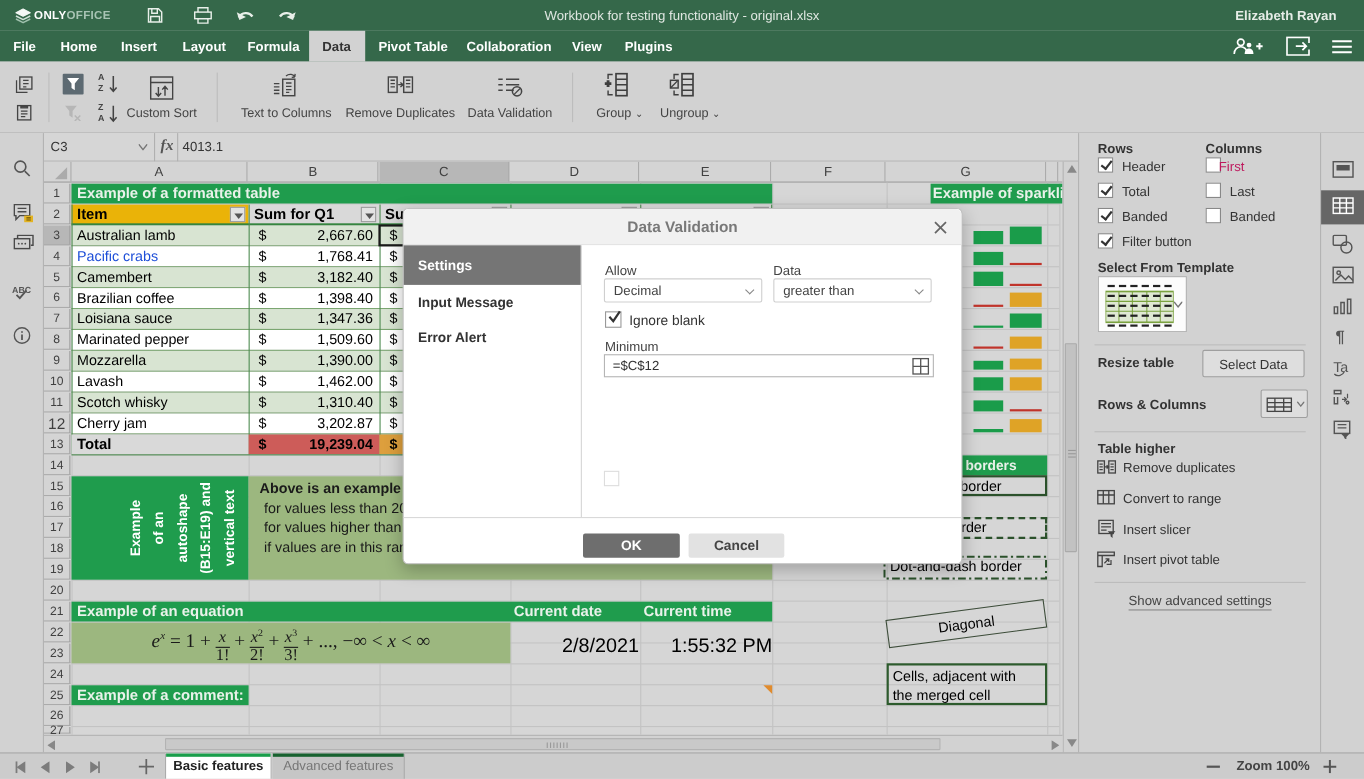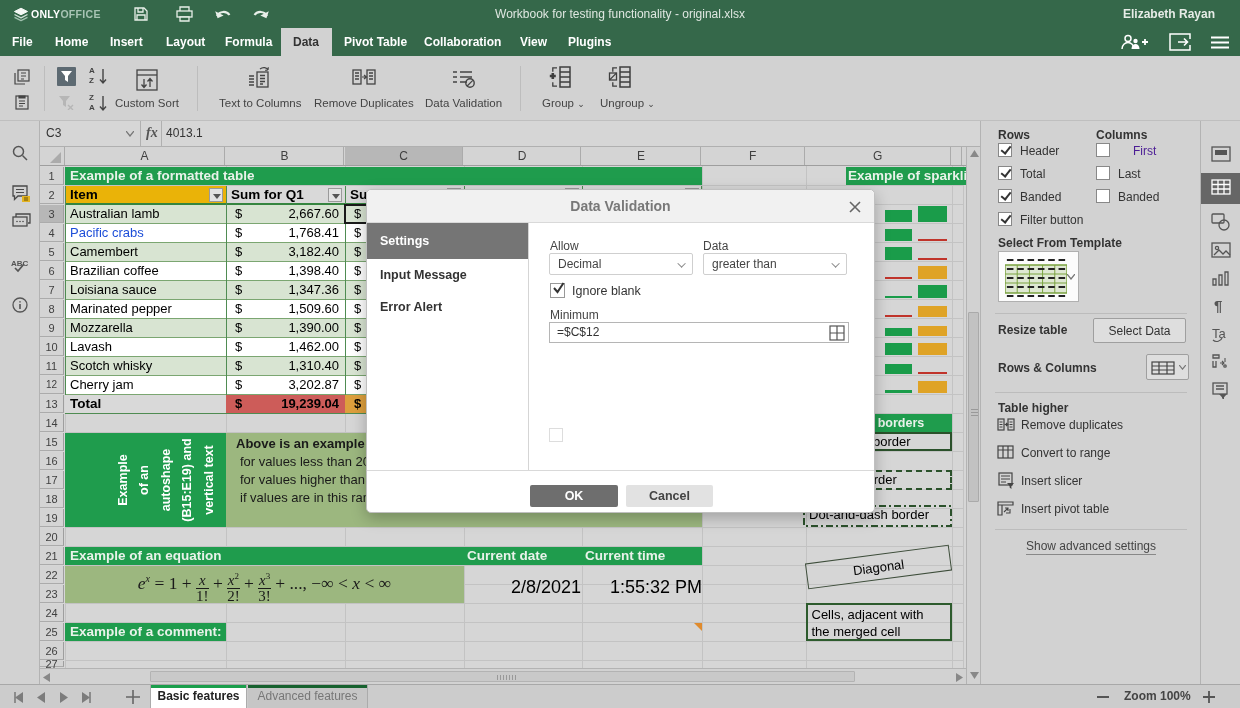--- a/index.html
+++ b/index.html
@@ -233,21 +233,21 @@
 <div style="position:absolute;left:0;top:39px;width:24px;height:18px;background:#d4d4d4;border-right:1px solid #9e9e9e;border-bottom:1px solid #ababab;color:#404040;font-size:11px;text-align:center;line-height:18px">2</div>
 <div style="position:absolute;left:0;top:58px;width:24px;height:18px;background:#b7b7b7;border-right:1px solid #9e9e9e;border-bottom:1px solid #ababab;color:#404040;font-size:11px;text-align:center;line-height:18px">3</div>
 <div style="position:absolute;left:0;top:77px;width:24px;height:18px;background:#d4d4d4;border-right:1px solid #9e9e9e;border-bottom:1px solid #ababab;color:#404040;font-size:11px;text-align:center;line-height:18px">4</div>
 <div style="position:absolute;left:0;top:96px;width:24px;height:18px;background:#d4d4d4;border-right:1px solid #9e9e9e;border-bottom:1px solid #ababab;color:#404040;font-size:11px;text-align:center;line-height:18px">5</div>
 <div style="position:absolute;left:0;top:115px;width:24px;height:18px;background:#d4d4d4;border-right:1px solid #9e9e9e;border-bottom:1px solid #ababab;color:#404040;font-size:11px;text-align:center;line-height:18px">6</div>
 <div style="position:absolute;left:0;top:134px;width:24px;height:18px;background:#d4d4d4;border-right:1px solid #9e9e9e;border-bottom:1px solid #ababab;color:#404040;font-size:11px;text-align:center;line-height:18px">7</div>
 <div style="position:absolute;left:0;top:153px;width:24px;height:18px;background:#d4d4d4;border-right:1px solid #9e9e9e;border-bottom:1px solid #ababab;color:#404040;font-size:11px;text-align:center;line-height:18px">8</div>
 <div style="position:absolute;left:0;top:172px;width:24px;height:18px;background:#d4d4d4;border-right:1px solid #9e9e9e;border-bottom:1px solid #ababab;color:#404040;font-size:11px;text-align:center;line-height:18px">9</div>
 <div style="position:absolute;left:0;top:191px;width:24px;height:18px;background:#d4d4d4;border-right:1px solid #9e9e9e;border-bottom:1px solid #ababab;color:#404040;font-size:11px;text-align:center;line-height:18px">10</div>
 <div style="position:absolute;left:0;top:210px;width:24px;height:18px;background:#d4d4d4;border-right:1px solid #9e9e9e;border-bottom:1px solid #ababab;color:#404040;font-size:11px;text-align:center;line-height:18px">11</div>
-<div style="position:absolute;left:0;top:229px;width:24px;height:18px;background:#d4d4d4;border-right:1px solid #9e9e9e;border-bottom:1px solid #ababab;color:#404040;font-size:10px;text-align:center;line-height:18px">12</div>
+<div style="position:absolute;left:0;top:229px;width:24px;height:18px;background:#d4d4d4;border-right:1px solid #9e9e9e;border-bottom:1px solid #ababab;color:#404040;font-size:14px;text-align:center;line-height:18px">12</div>
 <div style="position:absolute;left:0;top:248px;width:24px;height:18px;background:#d4d4d4;border-right:1px solid #9e9e9e;border-bottom:1px solid #ababab;color:#404040;font-size:11px;text-align:center;line-height:18px">13</div>
 <div style="position:absolute;left:0;top:267px;width:24px;height:18px;background:#d4d4d4;border-right:1px solid #9e9e9e;border-bottom:1px solid #ababab;color:#404040;font-size:11px;text-align:center;line-height:18px">14</div>
 <div style="position:absolute;left:0;top:286px;width:24px;height:18px;background:#d4d4d4;border-right:1px solid #9e9e9e;border-bottom:1px solid #ababab;color:#404040;font-size:11px;text-align:center;line-height:18px">15</div>
 <div style="position:absolute;left:0;top:305px;width:24px;height:18px;background:#d4d4d4;border-right:1px solid #9e9e9e;border-bottom:1px solid #ababab;color:#404040;font-size:11px;text-align:center;line-height:18px">16</div>
 <div style="position:absolute;left:0;top:324px;width:24px;height:18px;background:#d4d4d4;border-right:1px solid #9e9e9e;border-bottom:1px solid #ababab;color:#404040;font-size:11px;text-align:center;line-height:18px">17</div>
 <div style="position:absolute;left:0;top:343px;width:24px;height:18px;background:#d4d4d4;border-right:1px solid #9e9e9e;border-bottom:1px solid #ababab;color:#404040;font-size:11px;text-align:center;line-height:18px">18</div>
 <div style="position:absolute;left:0;top:362px;width:24px;height:18px;background:#d4d4d4;border-right:1px solid #9e9e9e;border-bottom:1px solid #ababab;color:#404040;font-size:11px;text-align:center;line-height:18px">19</div>
 <div style="position:absolute;left:0;top:381px;width:24px;height:18px;background:#d4d4d4;border-right:1px solid #9e9e9e;border-bottom:1px solid #ababab;color:#404040;font-size:11px;text-align:center;line-height:18px">20</div>
 <div style="position:absolute;left:0;top:400px;width:24px;height:18px;background:#d4d4d4;border-right:1px solid #9e9e9e;border-bottom:1px solid #ababab;color:#404040;font-size:11px;text-align:center;line-height:18px">21</div>
 <div style="position:absolute;left:0;top:419px;width:24px;height:18px;background:#d4d4d4;border-right:1px solid #9e9e9e;border-bottom:1px solid #ababab;color:#404040;font-size:11px;text-align:center;line-height:18px">22</div>
@@ -484,21 +484,21 @@
 <div style="position:absolute;left:115px;top:7px;font-size:12px;font-weight:bold;color:#333;white-space:nowrap">Columns</div>
 <div class="chk on" style="left:17px;top:22px"></div>
 <div style="position:absolute;left:39px;top:23px;font-size:12px;color:#333;white-space:nowrap">Header</div>
 <div class="chk on" style="left:17px;top:45px"></div>
 <div style="position:absolute;left:39px;top:46px;font-size:12px;color:#333;white-space:nowrap">Total</div>
 <div class="chk on" style="left:17px;top:68px"></div>
 <div style="position:absolute;left:39px;top:69px;font-size:12px;color:#333;white-space:nowrap">Banded</div>
 <div class="chk on" style="left:17px;top:91px"></div>
 <div style="position:absolute;left:39px;top:92px;font-size:12px;color:#333;white-space:nowrap">Filter button</div>
 <div class="chk" style="left:115px;top:22px"></div>
-<div style="position:absolute;left:152px;top:23px;font-size:12px;color:#4c1d95;white-space:nowrap">First</div>
+<div style="position:absolute;left:127px;top:23px;font-size:12px;color:#be185d;white-space:nowrap">First</div>
 <div class="chk" style="left:115px;top:45px"></div>
 <div style="position:absolute;left:137px;top:46px;font-size:12px;color:#333;white-space:nowrap">Last</div>
 <div class="chk" style="left:115px;top:68px"></div>
 <div style="position:absolute;left:137px;top:69px;font-size:12px;color:#333;white-space:nowrap">Banded</div>
 <div style="position:absolute;left:17px;top:115px;font-size:12px;font-weight:bold;color:#333;white-space:nowrap">Select From Template</div>
 <div style="position:absolute;left:17px;top:130px;width:81px;height:51px;background:#fcfcfc;border:1px solid #b0b0b0">
       <svg style="position:absolute;left:6px;top:4px" width="62" height="42" viewBox="0 0 66 42" preserveAspectRatio="none">
         <rect x="0" y="9" width="66" height="28" fill="#dfe8d3" stroke="#7aa23f" stroke-width="1.5"></rect>
         <line x1="0" y1="18" x2="66" y2="18" stroke="#7aa23f" stroke-width="1"></line>
         <line x1="0" y1="27" x2="66" y2="27" stroke="#7aa23f" stroke-width="1"></line>

